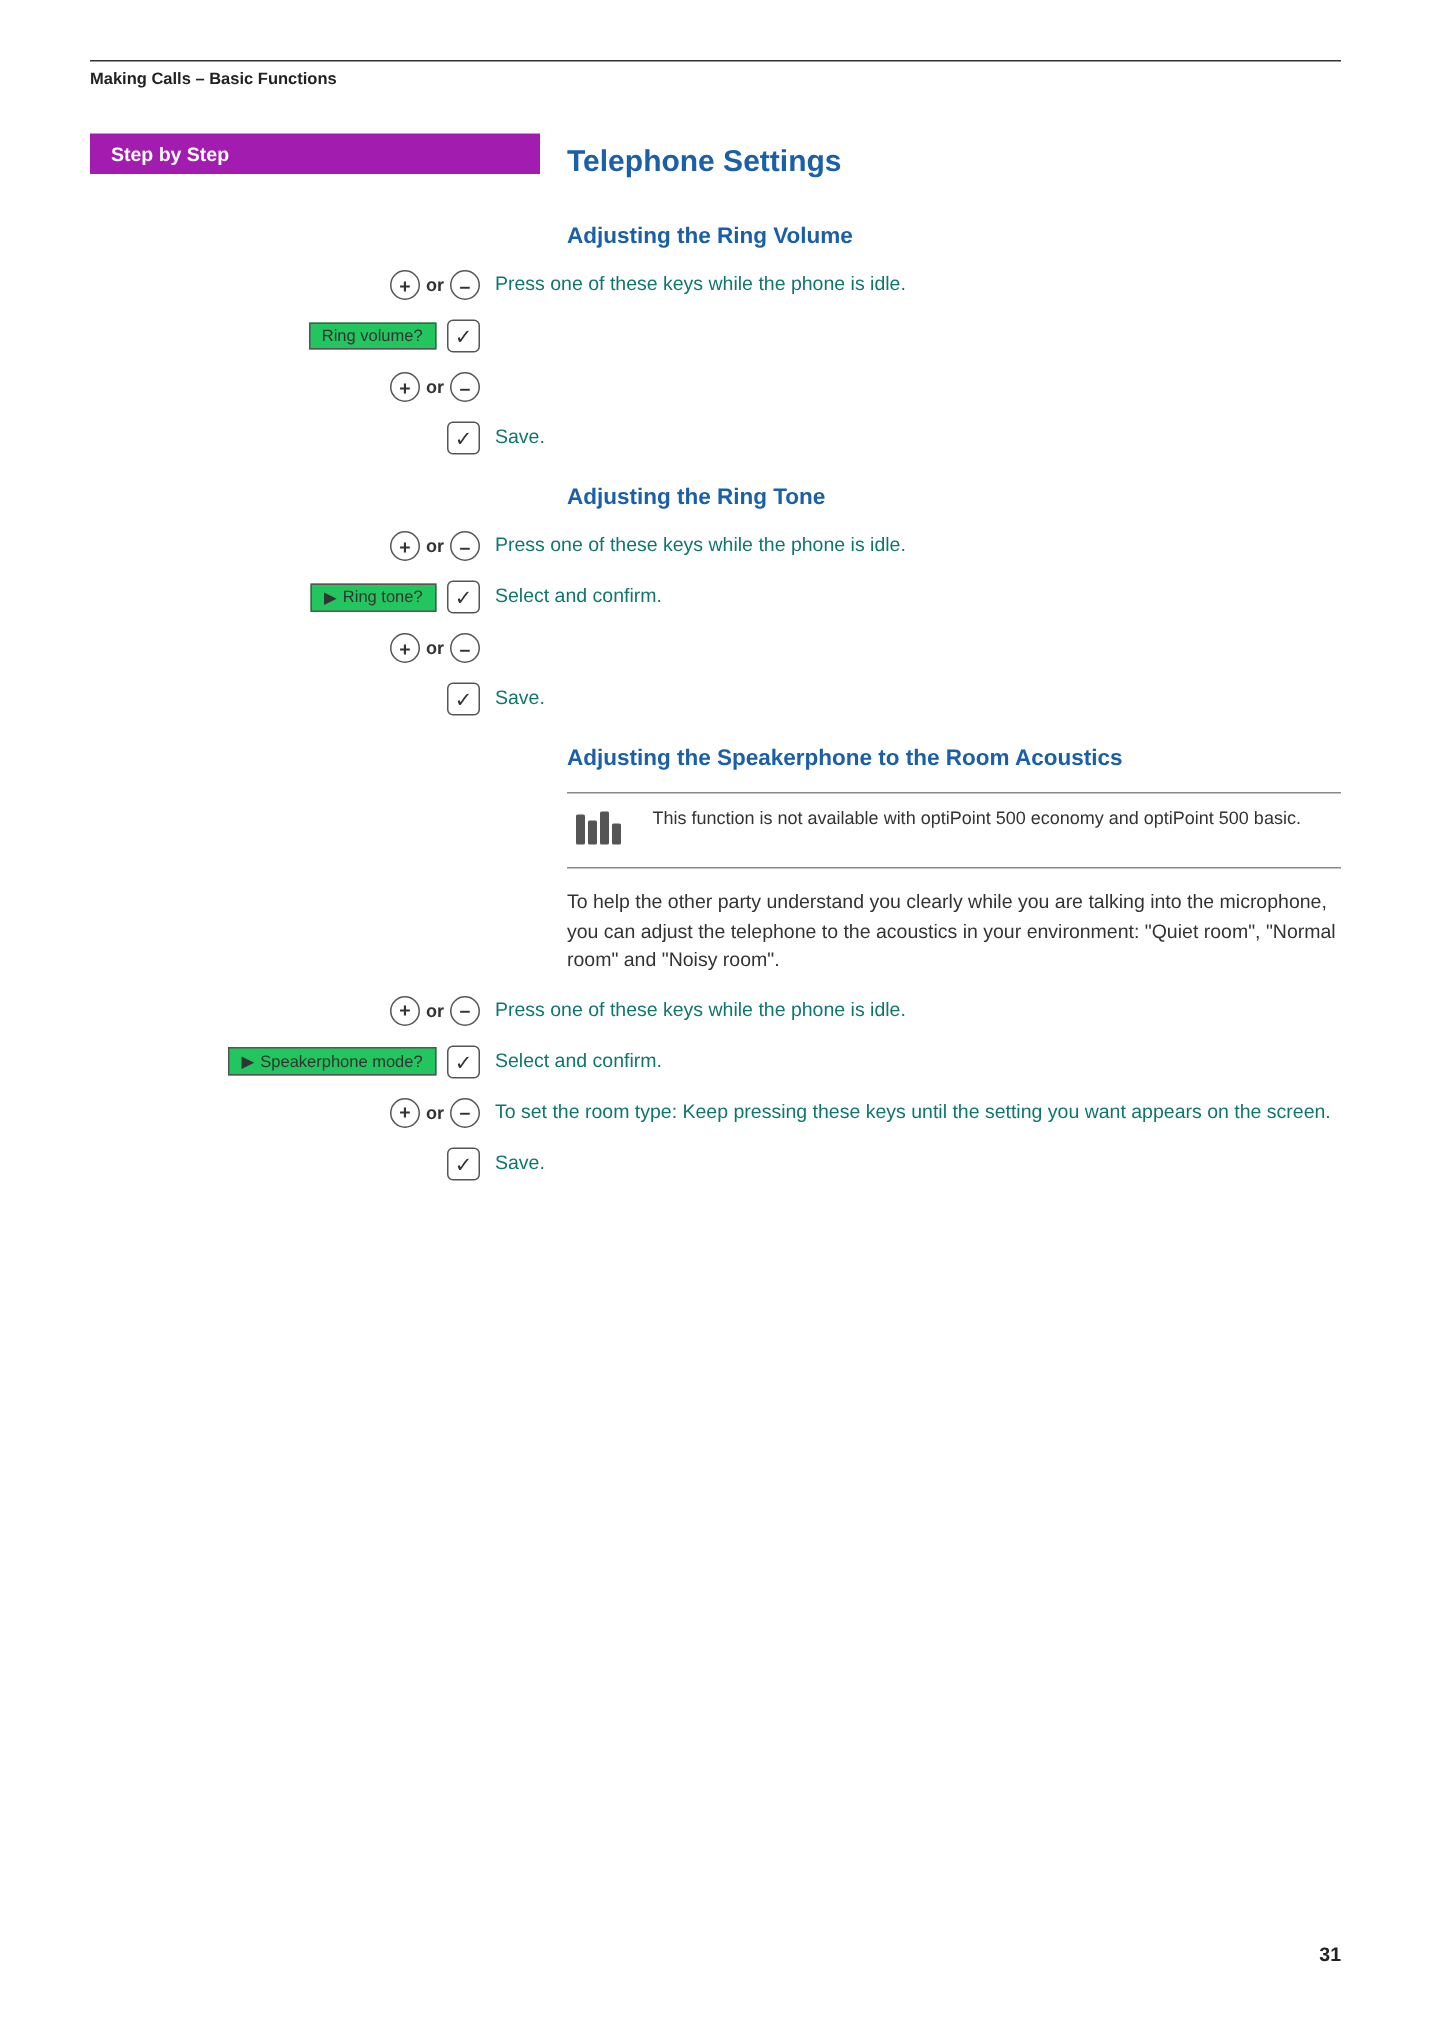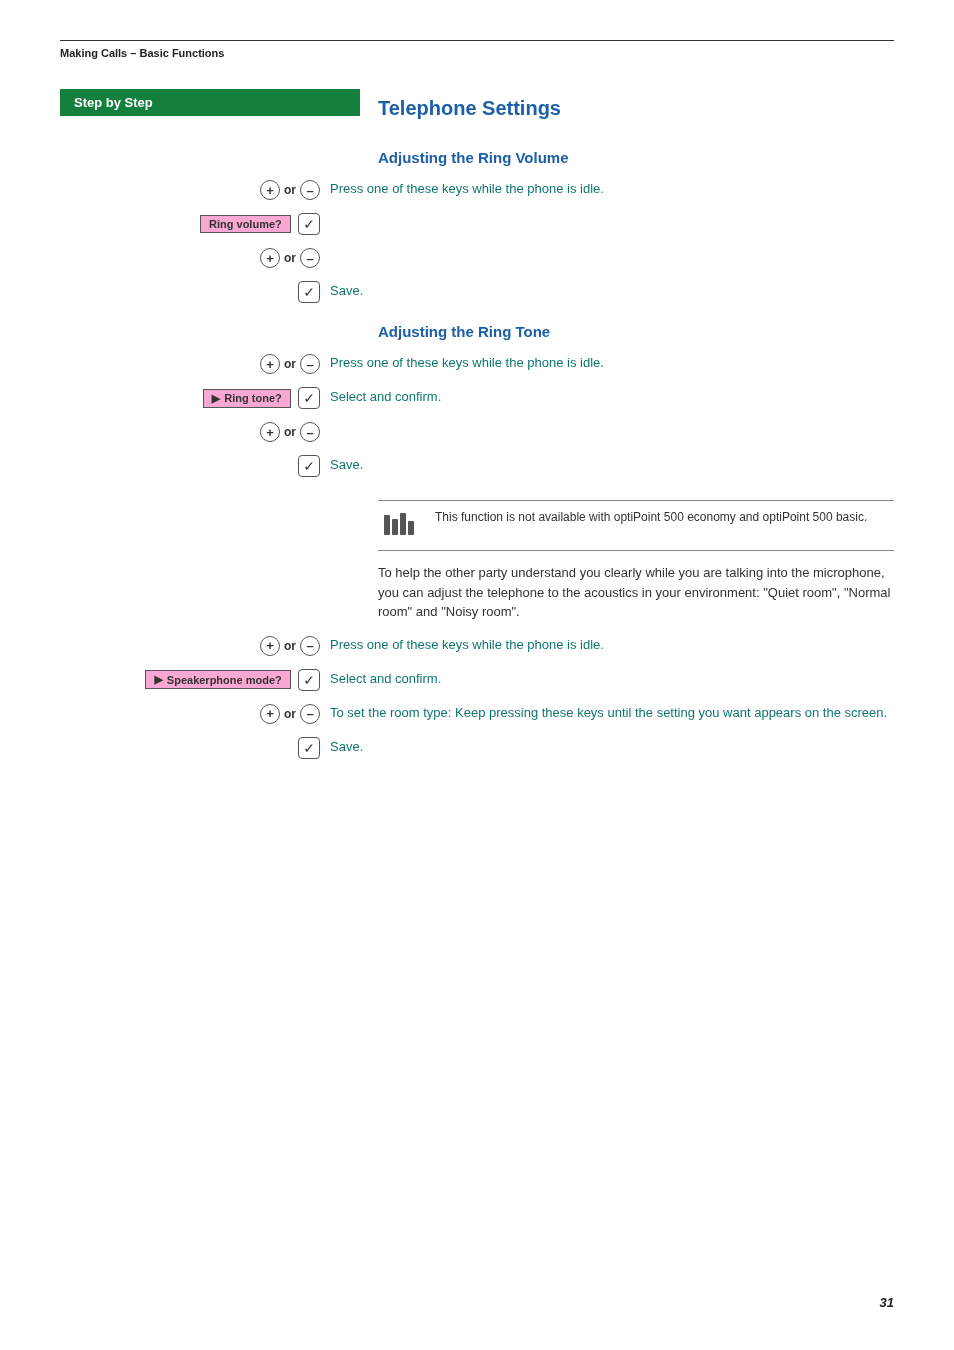--- a/index.html
+++ b/index.html
@@ -36,21 +36,21 @@
     }
     .left-col {
       width: 300px;
       flex-shrink: 0;
     }
     .right-col {
       flex: 1;
       padding-left: 18px;
     }
     .step-by-step-box {
-      background: #15803d;
+      background: #a21caf;
       color: #fff;
       font-size: 13px;
       font-weight: bold;
       padding: 6px 14px;
       display: inline-block;
       margin-bottom: 0;
       width: 100%;
     }
     .section-title {
       color: #1a5fa8;
@@ -121,23 +121,22 @@
       color: #333;
       background: #fff;
     }
     .menu-item {
       display: inline-flex;
       align-items: center;
       border: 1.5px solid #555;
       padding: 2px 8px;
       font-size: 11px;
       color: #333;
-      background: #f9a8d4;
+      background: #22c55e;
       white-space: nowrap;
-      font-weight: bold;
     }
     .menu-arrow {
       display: inline-block;
       margin-right: 4px;
       font-size: 11px;
       color: #333;
     }
     .note-box {
       border-top: 1px solid #888;
       border-bottom: 1px solid #888;
@@ -165,21 +164,20 @@
       line-height: 1.5;
       margin-bottom: 10px;
     }
     .page-num {
       position: absolute;
       bottom: 40px;
       right: 60px;
       font-size: 13px;
       font-weight: bold;
       color: #222;
-      font-style: italic;
     }
   </style>
 </head>
 <body>
 
 <div class="page">
   <hr class="header-rule">
   <div class="page-header">Making Calls – Basic Functions</div>
 
   <div class="content-area">
@@ -276,20 +274,21 @@
         <span class="key-check">✓</span>
       </div>
       <div class="step-right">Save.</div>
     </div>
   </div>
 
   <div>
     <div style="display:flex; flex-direction:row;">
       <div class="left-col"></div>
       <div class="right-col">
+        <div class="subsection-title">Adjusting the Speakerphone to the Room Acoustics</div>
 
         <div class="note-box">
           <span class="note-icon">
             
             <svg width="32" height="28" viewBox="0 0 32 28">
 
               <rect x="0" y="4" width="6" height="20" fill="#555" rx="1"></rect>
               <rect x="8" y="8" width="6" height="16" fill="#555" rx="1"></rect>
               <rect x="16" y="2" width="6" height="22" fill="#555" rx="1"></rect>
               <rect x="24" y="10" width="6" height="14" fill="#555" rx="1"></rect>

